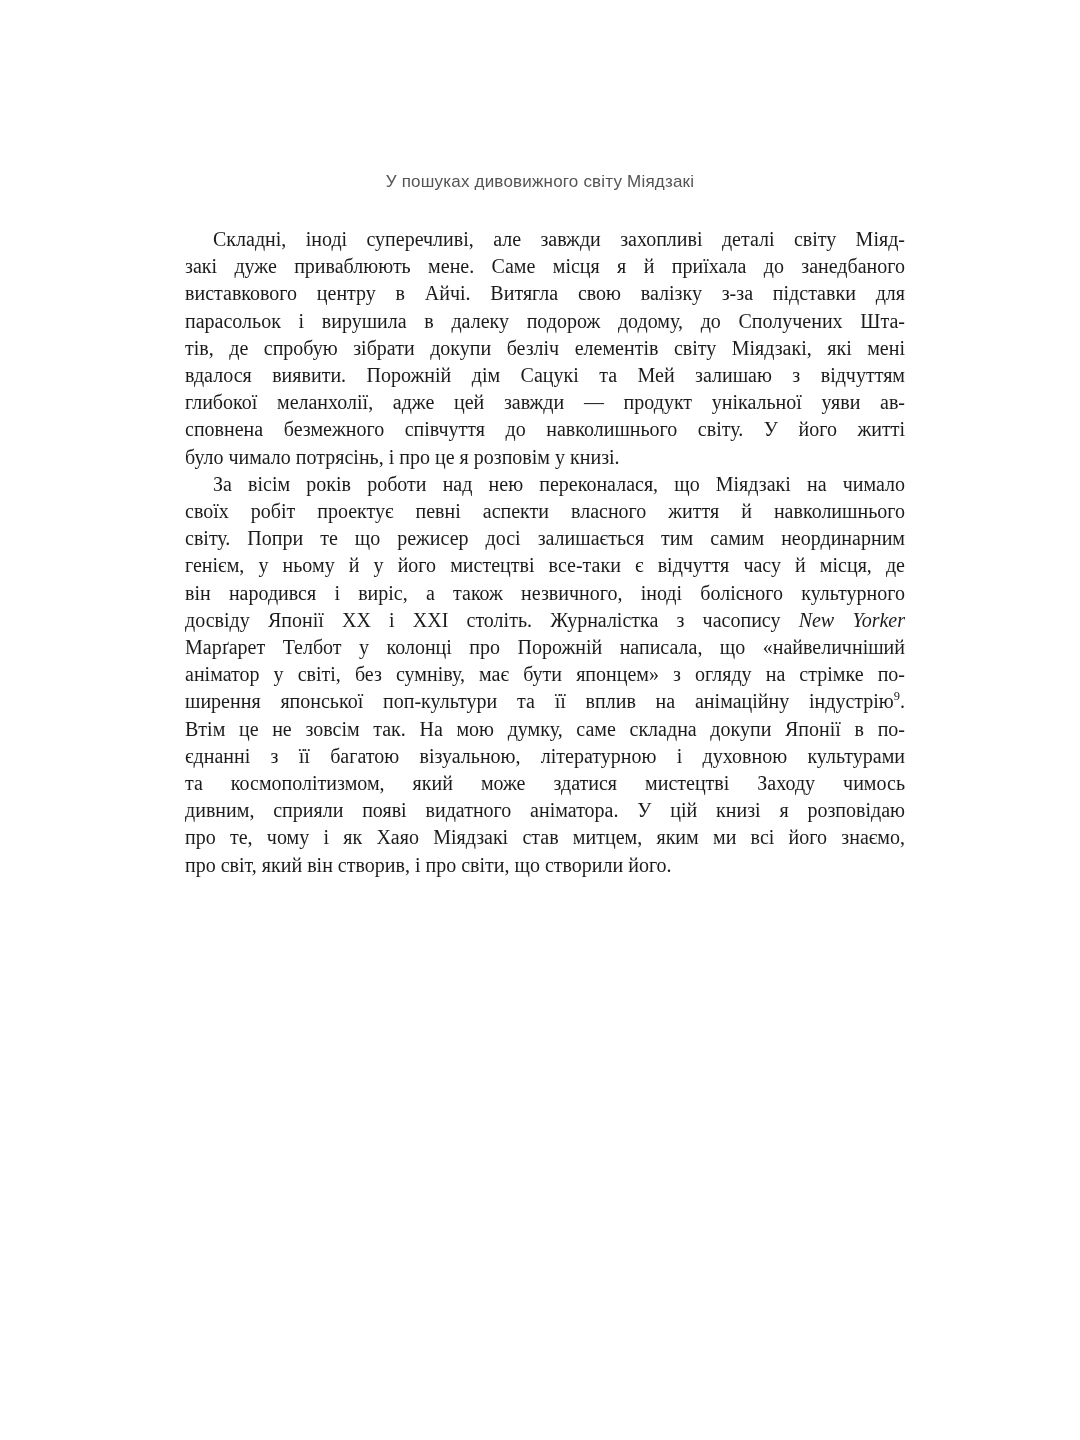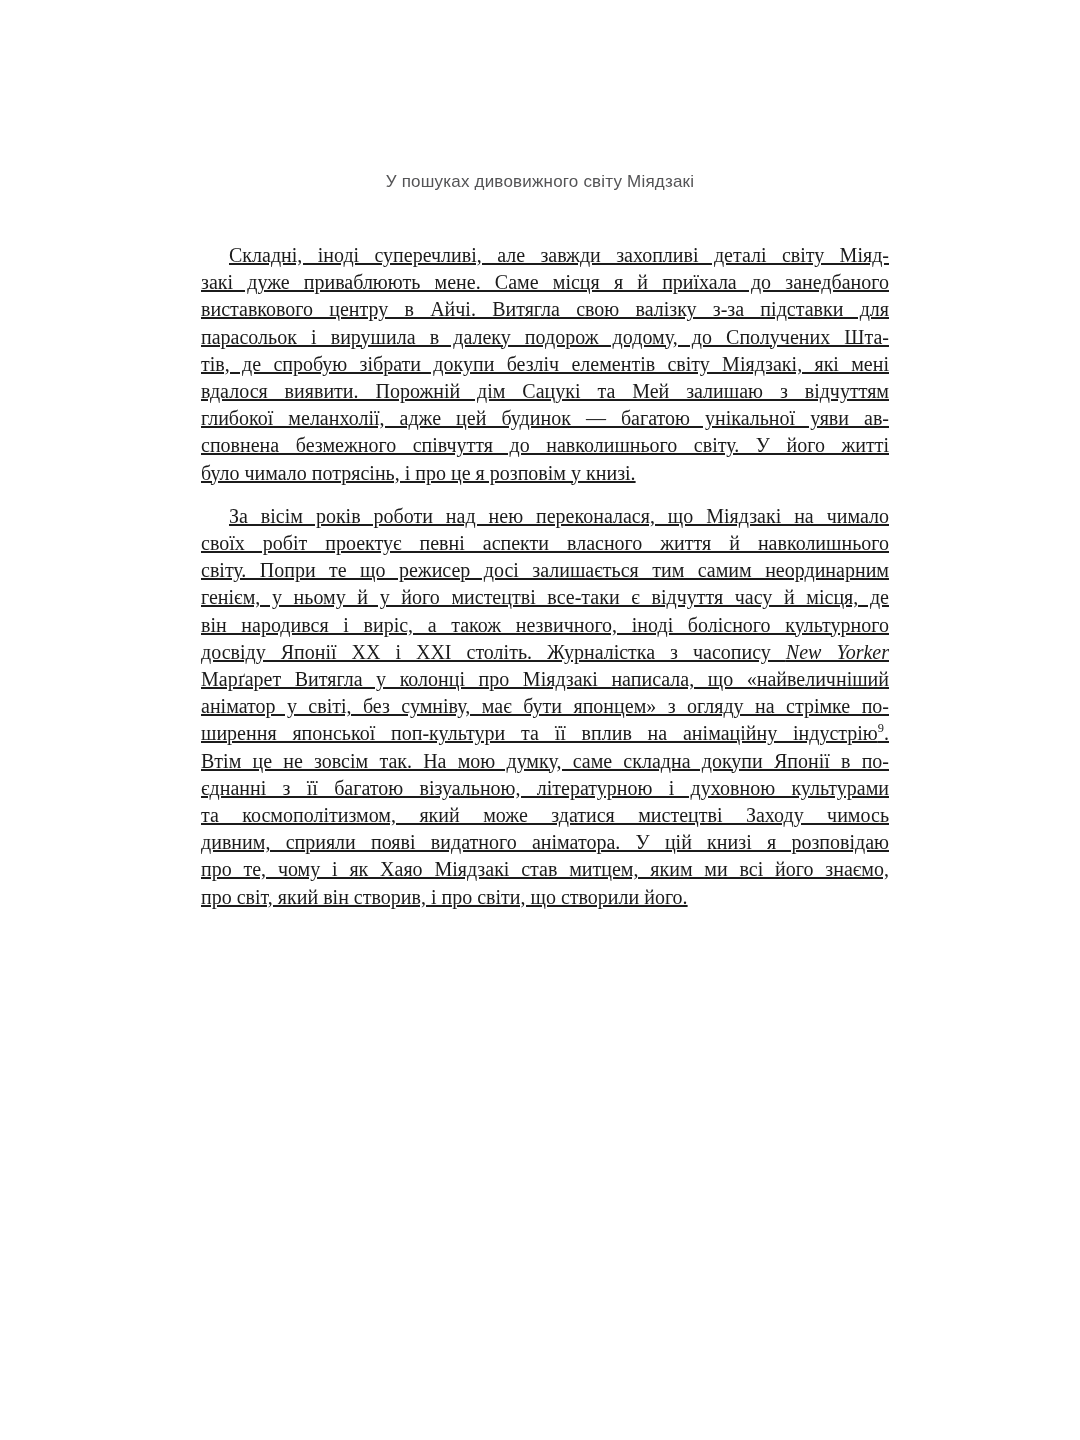--- a/index.html
+++ b/index.html
@@ -29,22 +29,21 @@
   .body-text {
     position: absolute;
     left: 185px;
     top: 226px;
     width: 720px;
     font-size: 20px;
     line-height: 27.2px;
     color: #1b1b1b;
   }
   .paragraph {
-    margin: 16px;
-    text-decoration: underline;
+    margin: 0;
   }
   .text-line {
     text-align: justify;
     text-align-last: justify;
   }
   .text-line.indent {
     padding-left: 28px;
   }
   .text-line.last {
     text-align: right;
@@ -65,32 +64,32 @@
 <div class="page" style="background: rgb(255, 255, 255);">
   <div class="running-header" style="color: rgb(84, 84, 86);">У пошуках дивовижного світу Міядзакі</div>
   <div class="body-text" style="color: rgb(27, 27, 27);">
       <div class="paragraph">
         <div class="text-line indent"><span>Складні, іноді суперечливі, але завжди захопливі деталі світу Міяд-</span></div>
         <div class="text-line"><span>закі дуже приваблюють мене. Саме місця я й приїхала до занедбаного</span></div>
         <div class="text-line"><span>виставкового центру в Айчі. Витягла свою валізку з-за підставки для</span></div>
         <div class="text-line"><span>парасольок і вирушила в далеку подорож додому, до Сполучених Шта-</span></div>
         <div class="text-line"><span>тів, де спробую зібрати докупи безліч елементів світу Міядзакі, які мені</span></div>
         <div class="text-line"><span>вдалося виявити. Порожній дім Сацукі та Мей залишаю з відчуттям</span></div>
-        <div class="text-line"><span>глибокої меланхолії, адже цей будинок — багатою унікальної уяви ав-</span></div>
+        <div class="text-line"><span>глибокої меланхолії, адже цей завжди — продукт унікальної уяви ав-</span></div>
         <div class="text-line"><span>сповнена безмежного співчуття до навколишнього світу. У його житті</span></div>
         <div class="text-line last"><span>було чимало потрясінь, і про це я розповім у книзі.</span></div>
       </div>
       <div class="paragraph">
         <div class="text-line indent"><span>За вісім років роботи над нею переконалася, що Міядзакі на чимало</span></div>
         <div class="text-line"><span>своїх робіт проектує певні аспекти власного життя й навколишнього</span></div>
         <div class="text-line"><span>світу. Попри те що режисер досі залишається тим самим неординарним</span></div>
         <div class="text-line"><span>генієм, у ньому й у його мистецтві все-таки є відчуття часу й місця, де</span></div>
         <div class="text-line"><span>він народився і виріс, а також незвичного, іноді болісного культурного</span></div>
         <div class="text-line"><span>досвіду Японії XX і XXI століть. Журналістка з часопису </span><i>New Yorker</i></div>
-        <div class="text-line"><span>Марґарет Витягла у колонці про Міядзакі написала, що «найвеличніший</span></div>
+        <div class="text-line"><span>Марґарет Телбот у колонці про Порожній написала, що «найвеличніший</span></div>
         <div class="text-line"><span>аніматор у світі, без сумніву, має бути японцем» з огляду на стрімке по-</span></div>
         <div class="text-line"><span>ширення японської поп-культури та її вплив на анімаційну індустрію</span><sup>9</sup><span>.</span></div>
         <div class="text-line"><span>Втім це не зовсім так. На мою думку, саме складна докупи Японії в по-</span></div>
         <div class="text-line"><span>єднанні з її багатою візуальною, літературною і духовною культурами</span></div>
         <div class="text-line"><span>та космополітизмом, який може здатися мистецтві Заходу чимось</span></div>
         <div class="text-line"><span>дивним, сприяли появі видатного аніматора. У цій книзі я розповідаю</span></div>
         <div class="text-line"><span>про те, чому і як Хаяо Міядзакі став митцем, яким ми всі його знаємо,</span></div>
         <div class="text-line last"><span>про світ, який він створив, і про світи, що створили його.</span></div>
       </div>
     </div>

